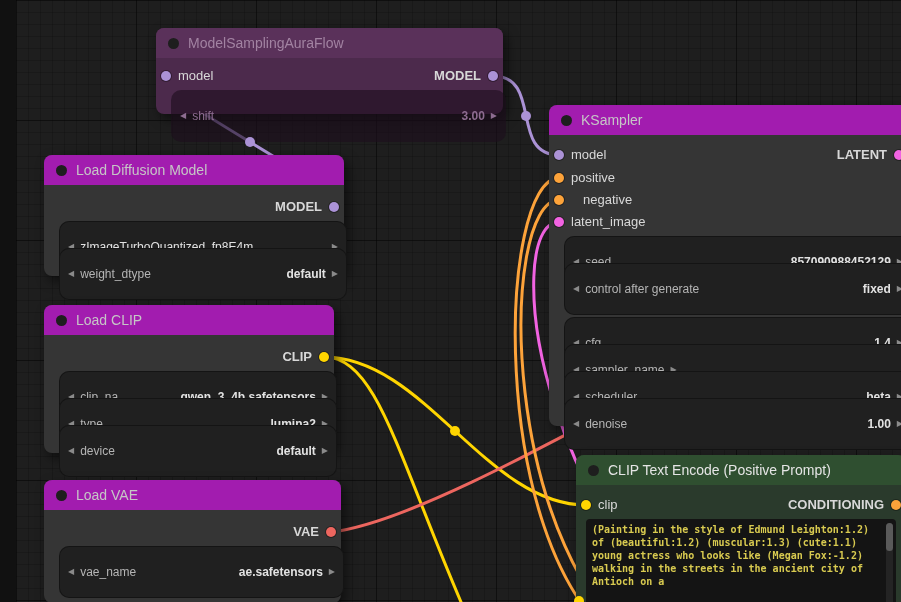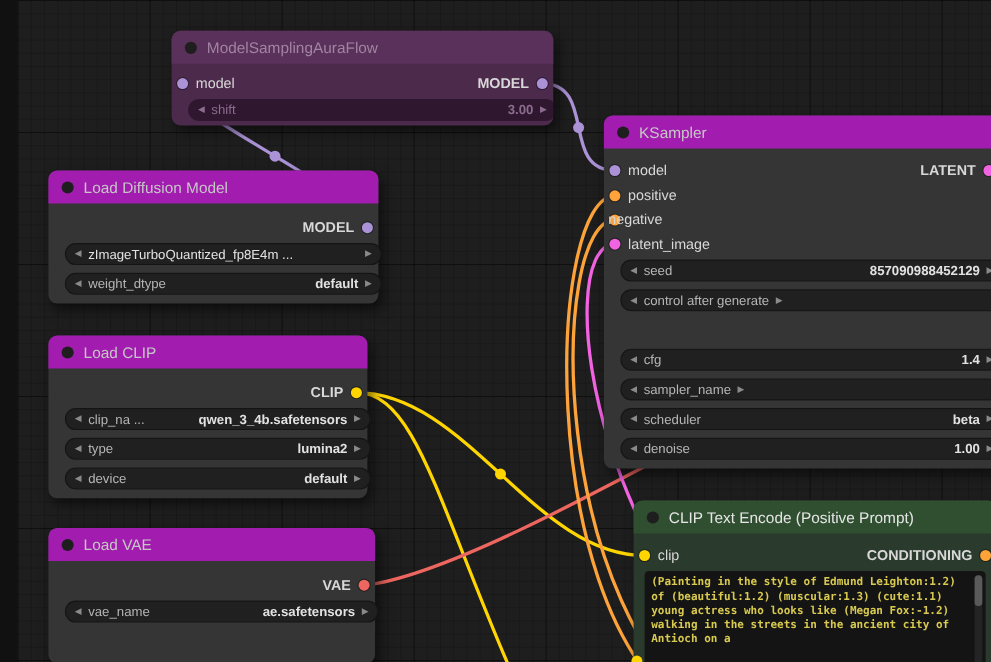--- a/index.html
+++ b/index.html
@@ -32,21 +32,21 @@
   .node.green{background:#2a3a2c;}
   .node.green .header{background:var(--node_green,#2f4f30);}
   .node.green .title{color:#e5e5e5;}
 
   .slot-label{position:absolute;font-size:13px;color:#d8d8d8;line-height:16px;white-space:nowrap;}
   .slot-label.out{font-weight:600;}
   .dot{position:absolute;width:10px;height:10px;border-radius:50%;
        transform:translate(-50%,-50%);box-shadow:0 0 0 1px rgba(0,0,0,.35);}
 
   .widget{position:absolute;height:20px;background:#202020;border-radius:10px;
-          display:flex;align-items:center;gap:6px;padding:0 9px;font-size:12px;
+          display:flex;align-items:center;gap:6px;padding:16px 9px;font-size:12px;
           box-shadow:inset 0 0 0 1px rgba(0,0,0,.35);}
   .warr{color:#8a8a8a;font-size:8px;line-height:20px;flex:none;}
   .warr.l::before{content:"◀";}
   .warr.r::before{content:"▶";}
   .wlabel{color:#b5b5b5;white-space:nowrap;flex:none;}
   .wvalue{color:#e2e2e2;flex:1;text-align:right;white-space:nowrap;overflow:hidden;font-weight:600;}
   .widget.combo .wvalue{text-align:left;font-weight:400;}
   .node.purple .widget{background:rgba(28,14,28,.6);box-shadow:none;}
   .node.purple .wlabel,.node.purple .wvalue,.node.purple .warr{color:#8d6c90;}
 
@@ -156,35 +156,36 @@
   <div class="node" style="left:533px;top:105px;width:360px;height:321px;">
     <div class="header">
       <span class="tdot"></span>
       <span class="title">KSampler</span>
     </div>
     <span class="dot" style="left:10px;top:50px;background:var(--model)"></span>
     <span class="slot-label in" style="left:22px;top:42px">model</span>
     <span class="dot" style="left:10px;top:73px;background:var(--conditioning)"></span>
     <span class="slot-label in" style="left:22px;top:65px">positive</span>
     <span class="dot" style="left:10px;top:95px;background:var(--conditioning)"></span>
-    <span class="slot-label in" style="left:4px;top:87px">negative</span>
+    <span class="slot-label in" style="left:34px;top:87px">negative</span>
     <span class="dot" style="left:10px;top:117px;background:var(--latent)"></span>
     <span class="slot-label in" style="left:22px;top:109px">latent_image</span>
     <span class="dot" style="left:350px;top:50px;background:var(--latent)"></span>
     <span class="slot-label out" style="right:22px;top:42px">LATENT</span>
 
     <div class="widget" style="left:15px;top:131px;width:330px">
       <span class="warr l"></span>
       <span class="wlabel">seed</span>
       <span class="wvalue">857090988452129</span>
       <span class="warr r"></span>
     </div>
     <div class="widget" style="left:15px;top:158px;width:330px">
       <span class="warr l"></span>
       <span class="wlabel">control after generate</span>
+      <span class="wvalue">fixed</span>
       <span class="warr r"></span>
     </div>
     <div class="widget" style="left:15px;top:212px;width:330px">
       <span class="warr l"></span>
       <span class="wlabel">cfg</span>
       <span class="wvalue">1.4</span>
       <span class="warr r"></span>
     </div>
     <div class="widget" style="left:15px;top:239px;width:330px">
       <span class="warr l"></span>

